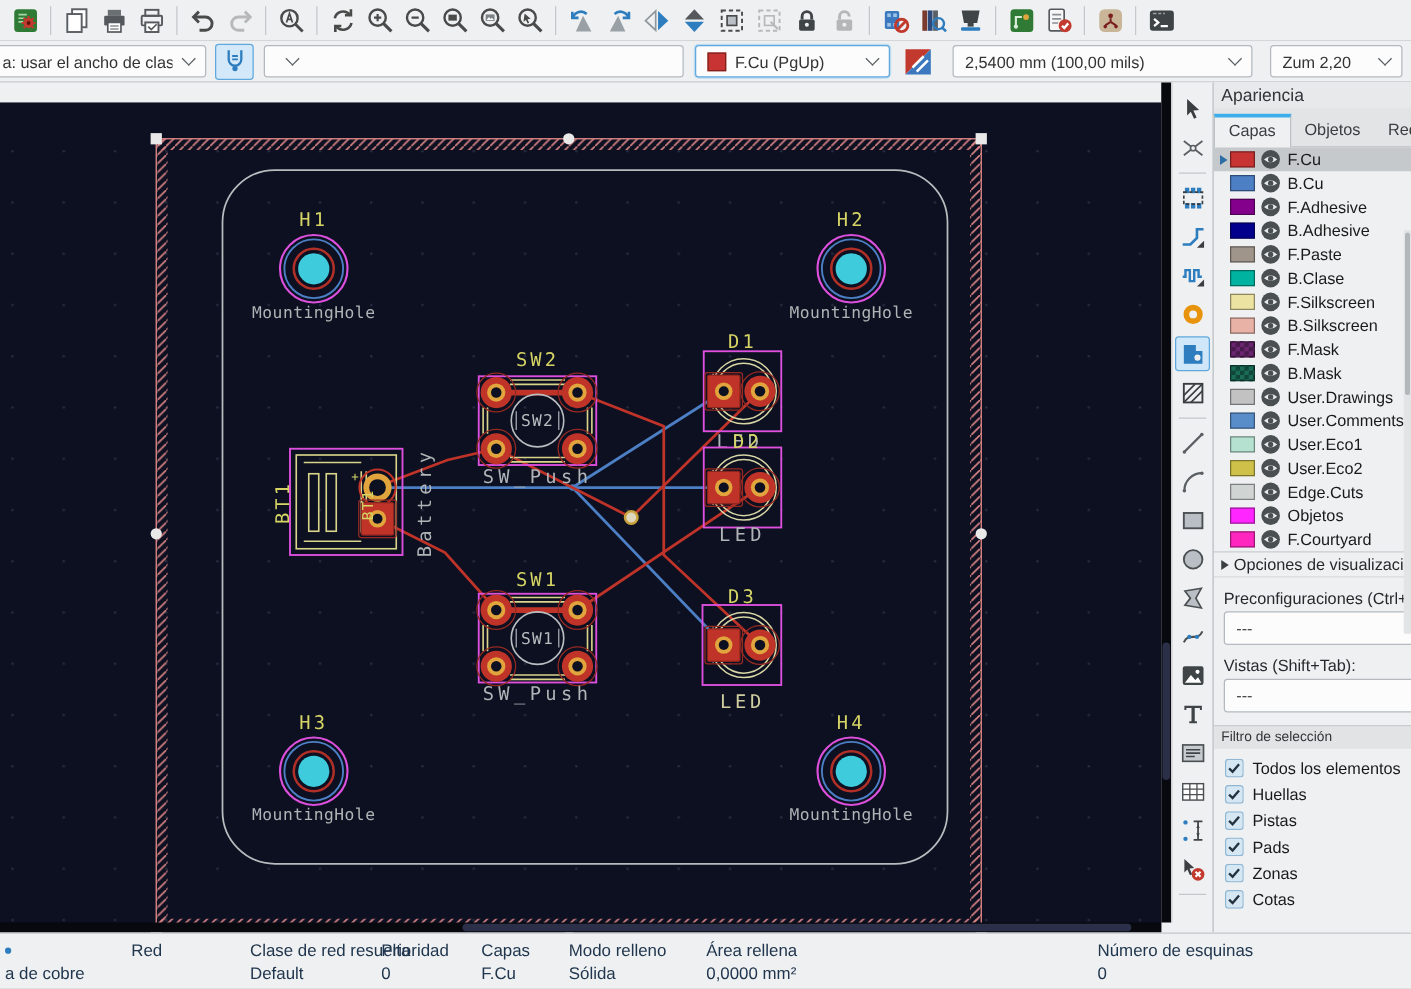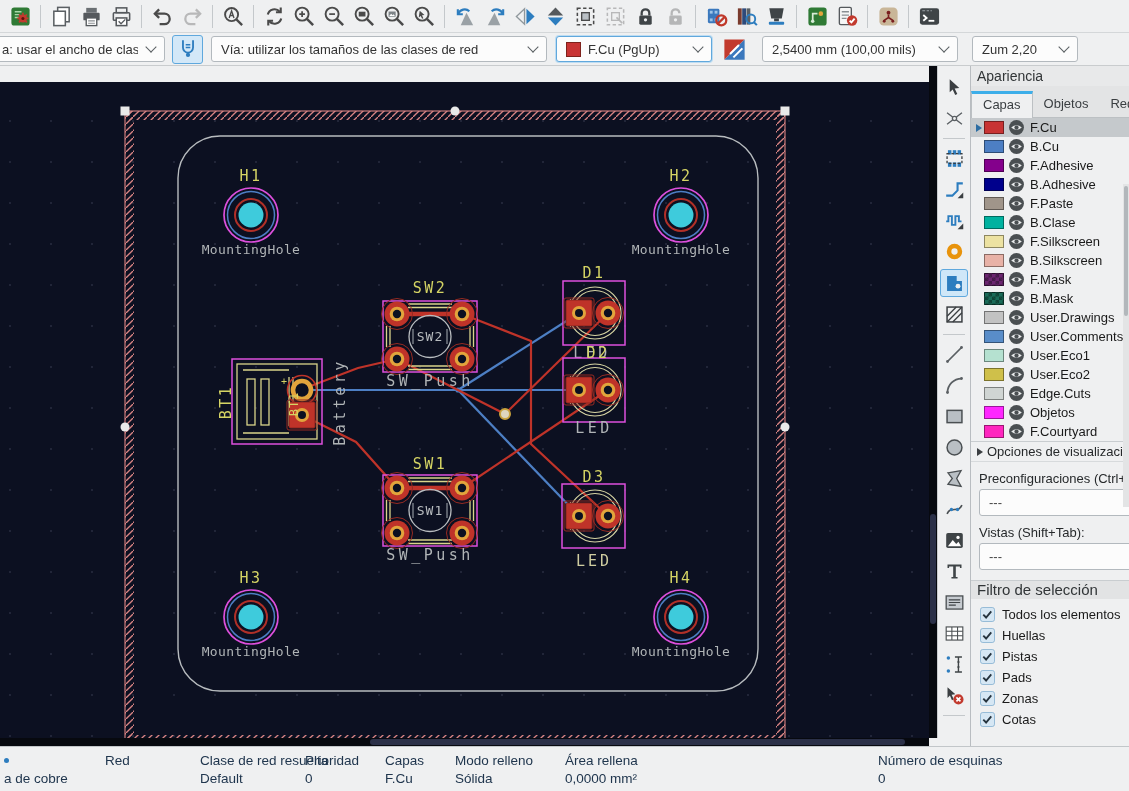--- a/index.html
+++ b/index.html
@@ -21,21 +21,21 @@
     transform:rotate(45deg);margin-left:9px;margin-top:-4px;flex:0 0 auto;}
   .combo1{margin-left:-8px;width:173px;}
   .via-btn{width:31px;height:29px;margin-left:7px;background:#d3e8f8;border:1px solid #5fa8dd;border-radius:3px;
     display:flex;align-items:center;justify-content:center;padding:0;}
   .via-btn svg{width:22px;height:22px;}
   .combo2{margin-left:8px;width:336px;}
   .combo3{margin-left:9px;width:156px;border-color:#61a8dc;box-shadow:0 0 0 1px #bddcf2;}
   .combo3 .lyr-swatch{width:13px;height:13px;background:#c83434;border:1px solid #7e221c;margin-right:7px;flex:0 0 auto;}
   .layer-pair{width:31px;height:31px;margin-left:7px;display:flex;align-items:center;justify-content:center;}
   .layer-pair svg{width:27px;height:27px;}
-  .combo4{margin-left:12px;width:196px;}
+  .combo4{margin-left:12px;width:240px;}
   .combo5{margin-left:14px;width:106px;}
   
   .canvas{position:absolute;left:0;top:82px;width:929px;height:672px;background:#0c1021;overflow:hidden;}
   .vscroll{position:absolute;left:929px;top:66px;width:8px;height:672px;background:#07090f;}
   .vscroll .thumb{position:absolute;left:1px;top:448px;width:6px;height:110px;background:#2b3048;border-radius:3px;}
   .hscroll{position:absolute;left:0;top:738px;width:929px;height:8px;background:#07090f;}
   .hscroll .thumb{position:absolute;top:1px;left:370px;width:535px;height:6px;background:#2b3048;border-radius:3px;}
   svg.pcb{display:block;}
   .courtyard{fill:none;stroke:#dd4fdd;stroke-width:1.5;}
   .silk{stroke:#d9d48a;stroke-width:1.3;fill:none;}
@@ -95,21 +95,21 @@
   .layer-name{margin-left:5px;font-size:13px;color:#1a1a1a;white-space:nowrap;}
   .panel-scrollbar{position:absolute;right:0;top:118px;width:6px;height:323px;background:#e3e4e5;}
   .panel-scrollbar .thumb{position:absolute;left:1px;top:2px;width:4px;height:130px;background:#b2b7bb;border-radius:2px;}
   .collapse-header{height:19px;display:flex;align-items:center;border-top:1px solid #c9cdd0;border-bottom:1px solid #d7dadc;
     padding-left:4px;white-space:nowrap;overflow:hidden;font-size:13px;color:#26292b;}
   .collapse-tri{width:0;height:0;border-left:6px solid #3a3e41;border-top:4px solid transparent;
     border-bottom:4px solid transparent;margin:0 4px 0 2px;flex:0 0 auto;}
   .panel-label{margin:9px 0 3px 8px;font-size:13px;color:#26292b;white-space:nowrap;overflow:hidden;}
   .panel-combo{margin-left:8px;width:158px;height:27px;background:#fcfcfc;border:1px solid #b3b9be;border-radius:3px;
     display:flex;align-items:center;padding-left:9px;box-sizing:border-box;color:#444;}
-  .section-header{margin-top:10px;height:18px;line-height:18px;padding-left:6px;font-size:15px;color:#313537;
+  .section-header{margin-top:10px;height:18px;line-height:18px;padding-left:6px;font-size:11px;color:#313537;
     background:#e2e3e4;border-top:1px solid #c9cdd0;}
   .filter-list{padding-top:5px;}
   .filter-row{display:flex;align-items:center;height:21px;padding-left:9px;}
   .filter-row .cb{width:15px;height:15px;flex:0 0 15px;margin-right:7px;}
   .filter-row .cb svg{display:block;}
   .filter-label{font-size:13px;color:#1a1a1a;white-space:nowrap;}
   
   .statusbar{position:absolute;left:0;top:746px;width:1129px;height:45px;background:#eff0f1;
     border-top:1px solid #c2c6c9;}
   .sb-col{position:absolute;top:5px;}
@@ -408,21 +408,20 @@
       <span class="chev"></span>
     </div>
     <button class="via-btn">
       <span class="ic"><svg viewBox="0 0 24 24">
             <path d="M6.5 3.5v8a5.5 5.5 0 0 0 11 0v-8" fill="none" stroke="#2d7dbf" stroke-width="2"></path>
             <path d="M9.5 8.5h5M9.5 11.5h5" stroke="#2d7dbf" stroke-width="1.6"></path>
             <circle cx="12" cy="19.5" r="2.3" fill="#2d7dbf"></circle>
           </svg></span>
     </button>
     <div class="combo combo2">
-      <span class="combo-text">Vía: utilizar los tamaños de las clases de red</span>
       <span class="chev"></span>
     </div>
     <div class="combo combo3">
       <span class="lyr-swatch"></span>
       <span class="combo-text">F.Cu (PgUp)</span>
       <span class="chev"></span>
     </div>
     <span class="layer-pair">
         <svg viewBox="0 0 24 24">
           <path d="M3 3h18L3 21z" fill="#c23a2e"></path>

